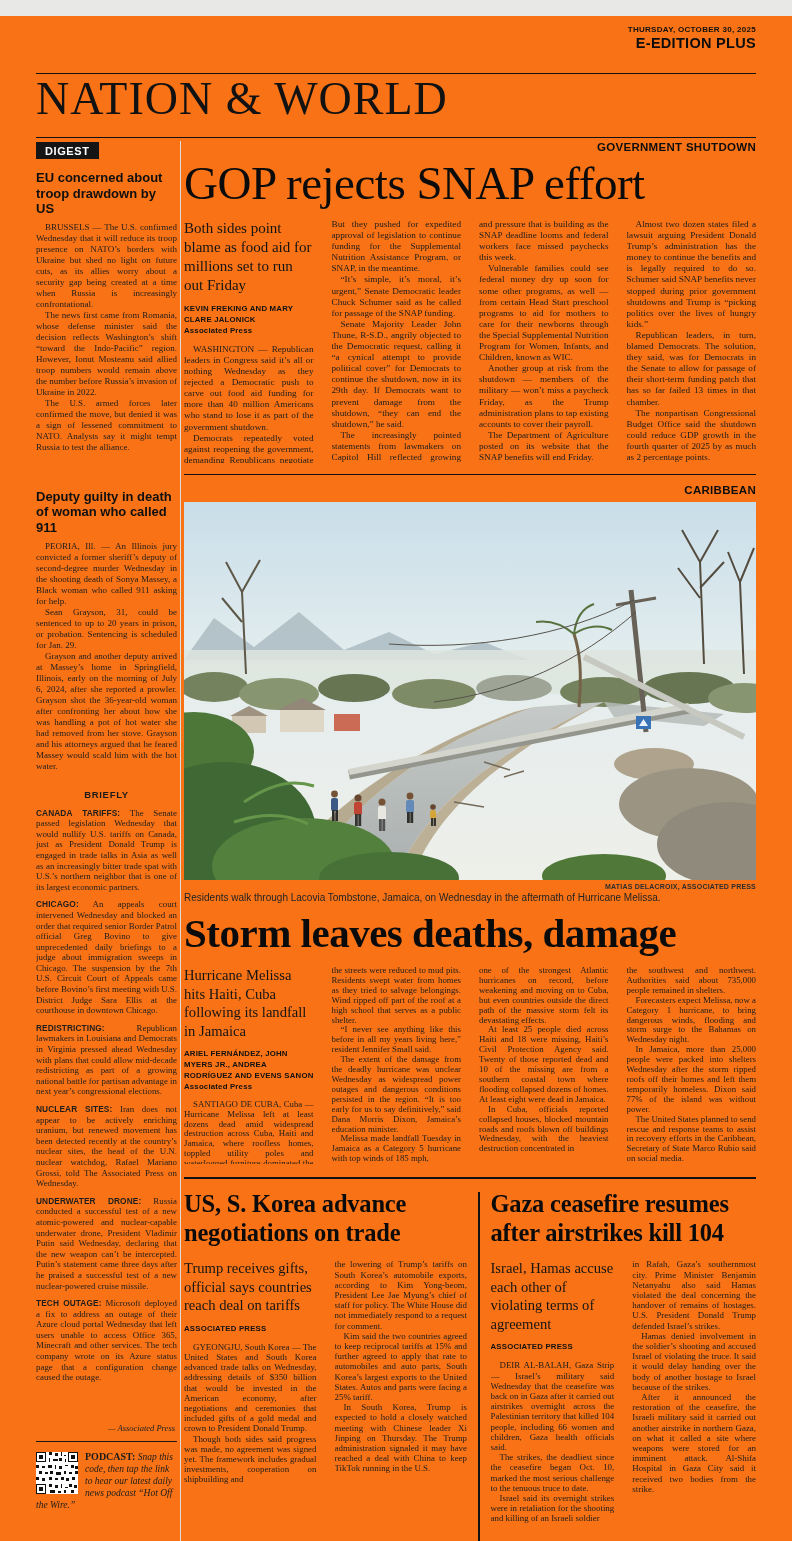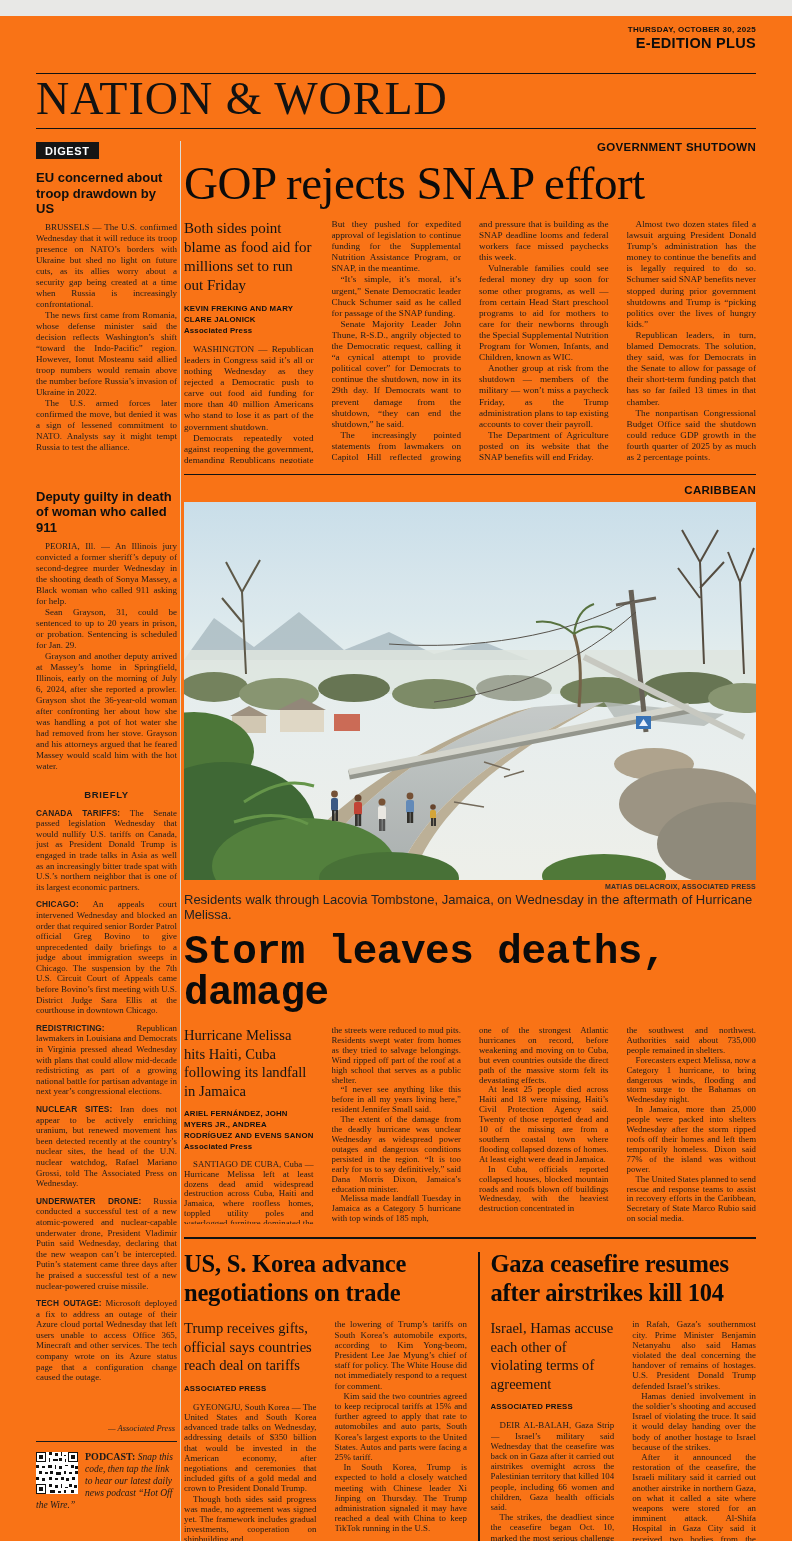--- a/index.html
+++ b/index.html
@@ -11,21 +11,21 @@
   }
 
   
   .topbar { position:absolute; top:9px; right:36px; text-align:right;
     font-family:"Liberation Sans","DejaVu Sans",sans-serif; }
   .issue-date { font-size:8px; font-weight:700; letter-spacing:.3px; color:#111; }
   .edition { font-size:14.5px; font-weight:700; letter-spacing:.3px; color:#0d0d0d; margin-top:1px; }
 
   
   .masthead { position:absolute; left:36px; right:36px; top:57px;
-    border-top:1.5px solid #121212; border-bottom:1.5px solid #121212; padding:2px 0 6px; }
+    border-top:1.5px solid #121212; border-bottom:1.5px solid #121212; padding:2px 0 15px; }
   .masthead h1 { font-family:"Liberation Serif","DejaVu Serif",serif; font-weight:400;
     font-size:46px; line-height:1.0; letter-spacing:1px; color:#121212; }
 
   
   .rail { position:absolute; left:36px; top:125px; width:141px; height:1412px; overflow:hidden; }
   .digest-label { display:inline-block; background:#151515; color:#fff;
     font-family:"Liberation Sans",sans-serif; font-weight:700; font-size:11px;
     letter-spacing:.6px; padding:3px 9px 2px; }
   .rail h3 { font-family:"Liberation Sans",sans-serif; font-weight:700; font-size:13px;
     line-height:1.2; color:#0f0f0f; margin:11px 0 5px; }
@@ -45,42 +45,42 @@
   .ptag { font-style:normal; font-weight:700; font-size:10px; }
 
   .rail-rule { position:absolute; left:180px; top:125px; height:1400px; width:1px; background:#dcdbd5; }
 
   
   .main { position:absolute; left:184px; top:125px; width:572px; height:1416px; overflow:hidden; }
   .kicker { font-family:"Liberation Sans",sans-serif; font-weight:700; font-size:11.5px;
     letter-spacing:.3px; color:#0e0e0e;text-align:right; }
   .headline-xl { font-family:"Liberation Serif",serif; font-weight:400; font-size:47px;
     line-height:1.0; letter-spacing:-.5px; color:#0b0b0b; margin:7px 0 12px; }
-  .headline-lg { font-family:Liberation Mono, monospace; font-weight:700; font-size:41px;
+  .headline-lg { font-family:Liberation Serif, serif; font-weight:700; font-size:41px;
     line-height:1.0; letter-spacing:-.5px; color:#0b0b0b; margin:4px 0 12px; }
   .headline-md { font-family:"Liberation Serif",serif; font-weight:700; font-size:24.5px;
     line-height:1.17; letter-spacing:-.2px; color:#0b0b0b; margin-bottom:12px; }
   .cols { display:flex; gap:18px; }
   .col { flex:1 1 0; min-width:0; overflow:hidden; }
   .deck { font-size:15px; line-height:1.27; color:#141414; margin-bottom:9px; }
   .byline { font-family:"Liberation Sans",sans-serif; font-weight:700; font-size:7.8px;
     line-height:1.4; letter-spacing:.2px; color:#111; margin-bottom:7px; }
   .byline .org { display:block; }
   .bp { font-size:9.2px; line-height:11.1px; text-align:justify; text-indent:9px; color:#1c1c1c; }
   .flush { text-indent:0; }
   .snap-cols { height:244px; }
   .storm-cols { height:198px; }
   .storm-cols .bp { font-size:8.8px; line-height:9.9px; }
   .storm-cols .deck { font-size:14.6px; }
   .div1 { border:none; border-top:1.5px solid #121212; margin:11px 0 9px; }
   .div2 { border:none; border-top:2.5px solid #121212; margin:13px 0 11px; }
   .photo { display:block; width:572px; height:378px; background:#dfe7e8; }
   .credit { text-align:right; font-family:"Liberation Sans",sans-serif; font-weight:700;
     font-size:7px; letter-spacing:.2px; color:#2d2d2d; margin-top:3px; }
-  .caption { font-family:"Liberation Sans",sans-serif; font-size:13px; color:#232323; margin:2px 0 10px; }
+  .caption { font-family:"Liberation Sans",sans-serif; font-size:10px; color:#232323; margin:2px 0 10px; }
 
   .bottom { display:flex; }
   .b-left { width:283px; }
   .b-sep { width:1.5px; background:#121212; margin:2px 11px 0 11px; }
   .b-right { flex:1 1 0; min-width:0; }
   .bottom-cols { height:282px; }
   .bottom-cols .bp { font-size:8.9px; line-height:10.2px; }
   .bottom-cols .deck { font-size:14.6px; }
 </style>
 </head>

